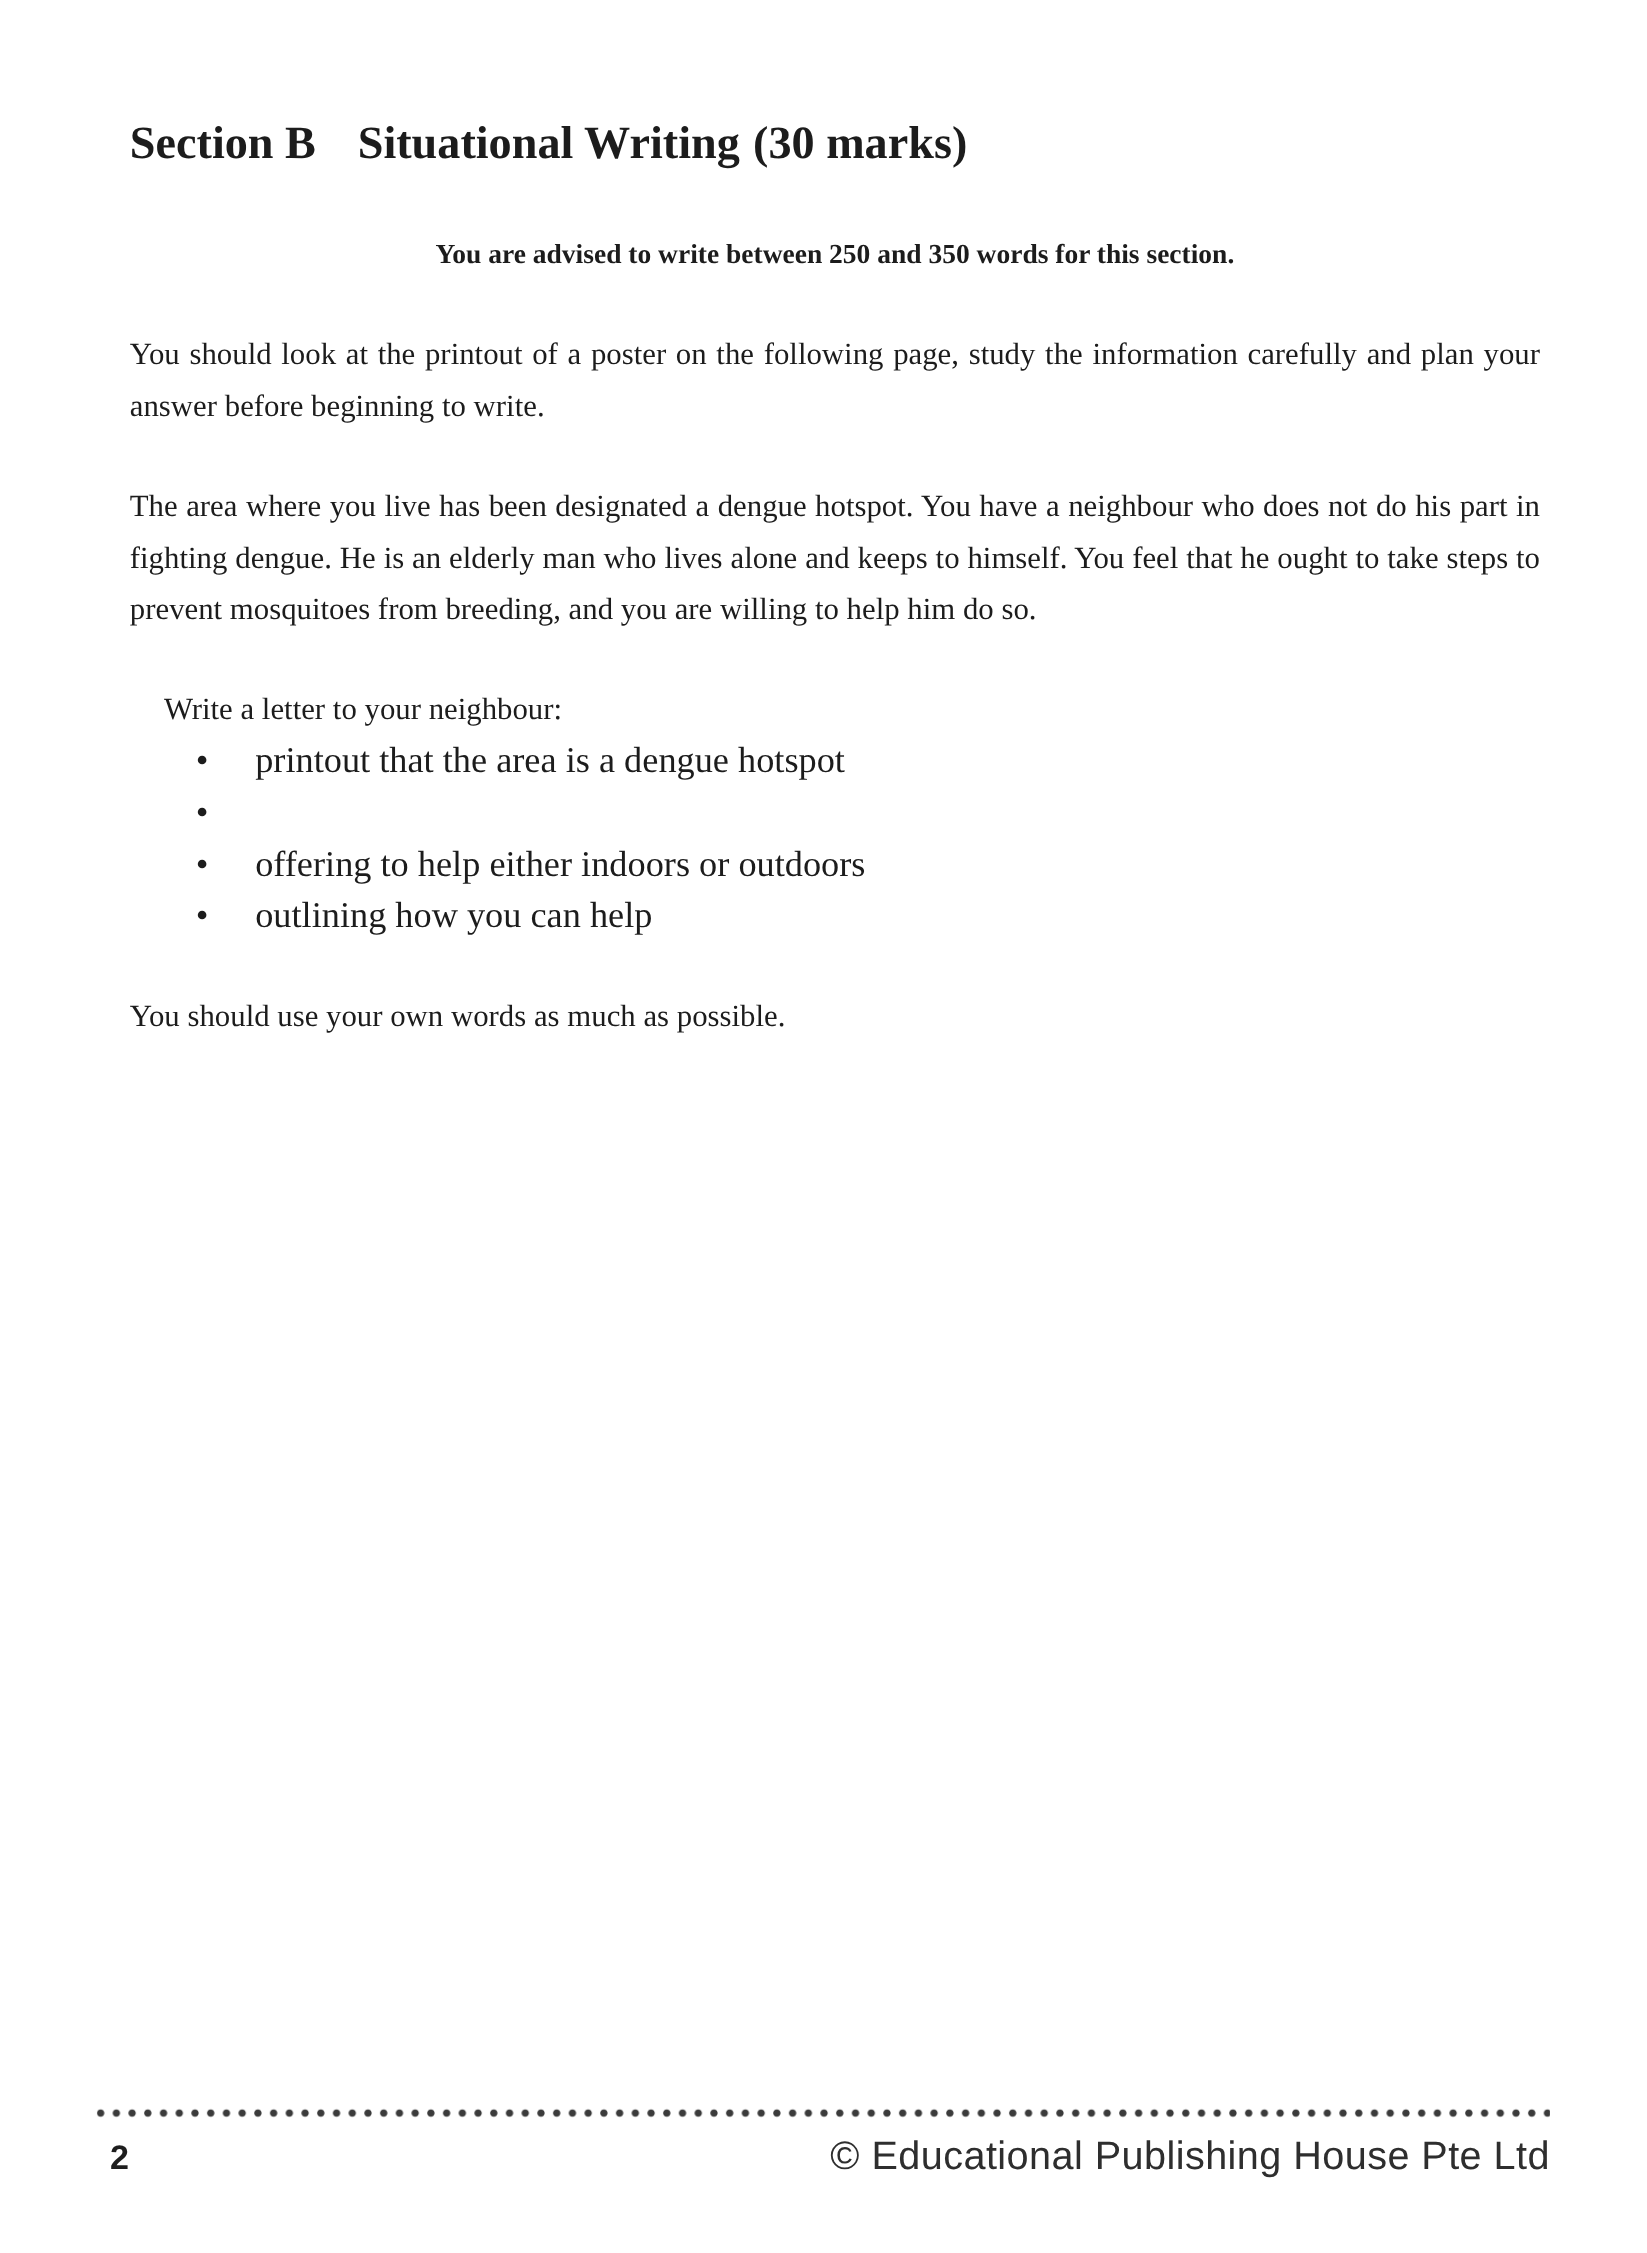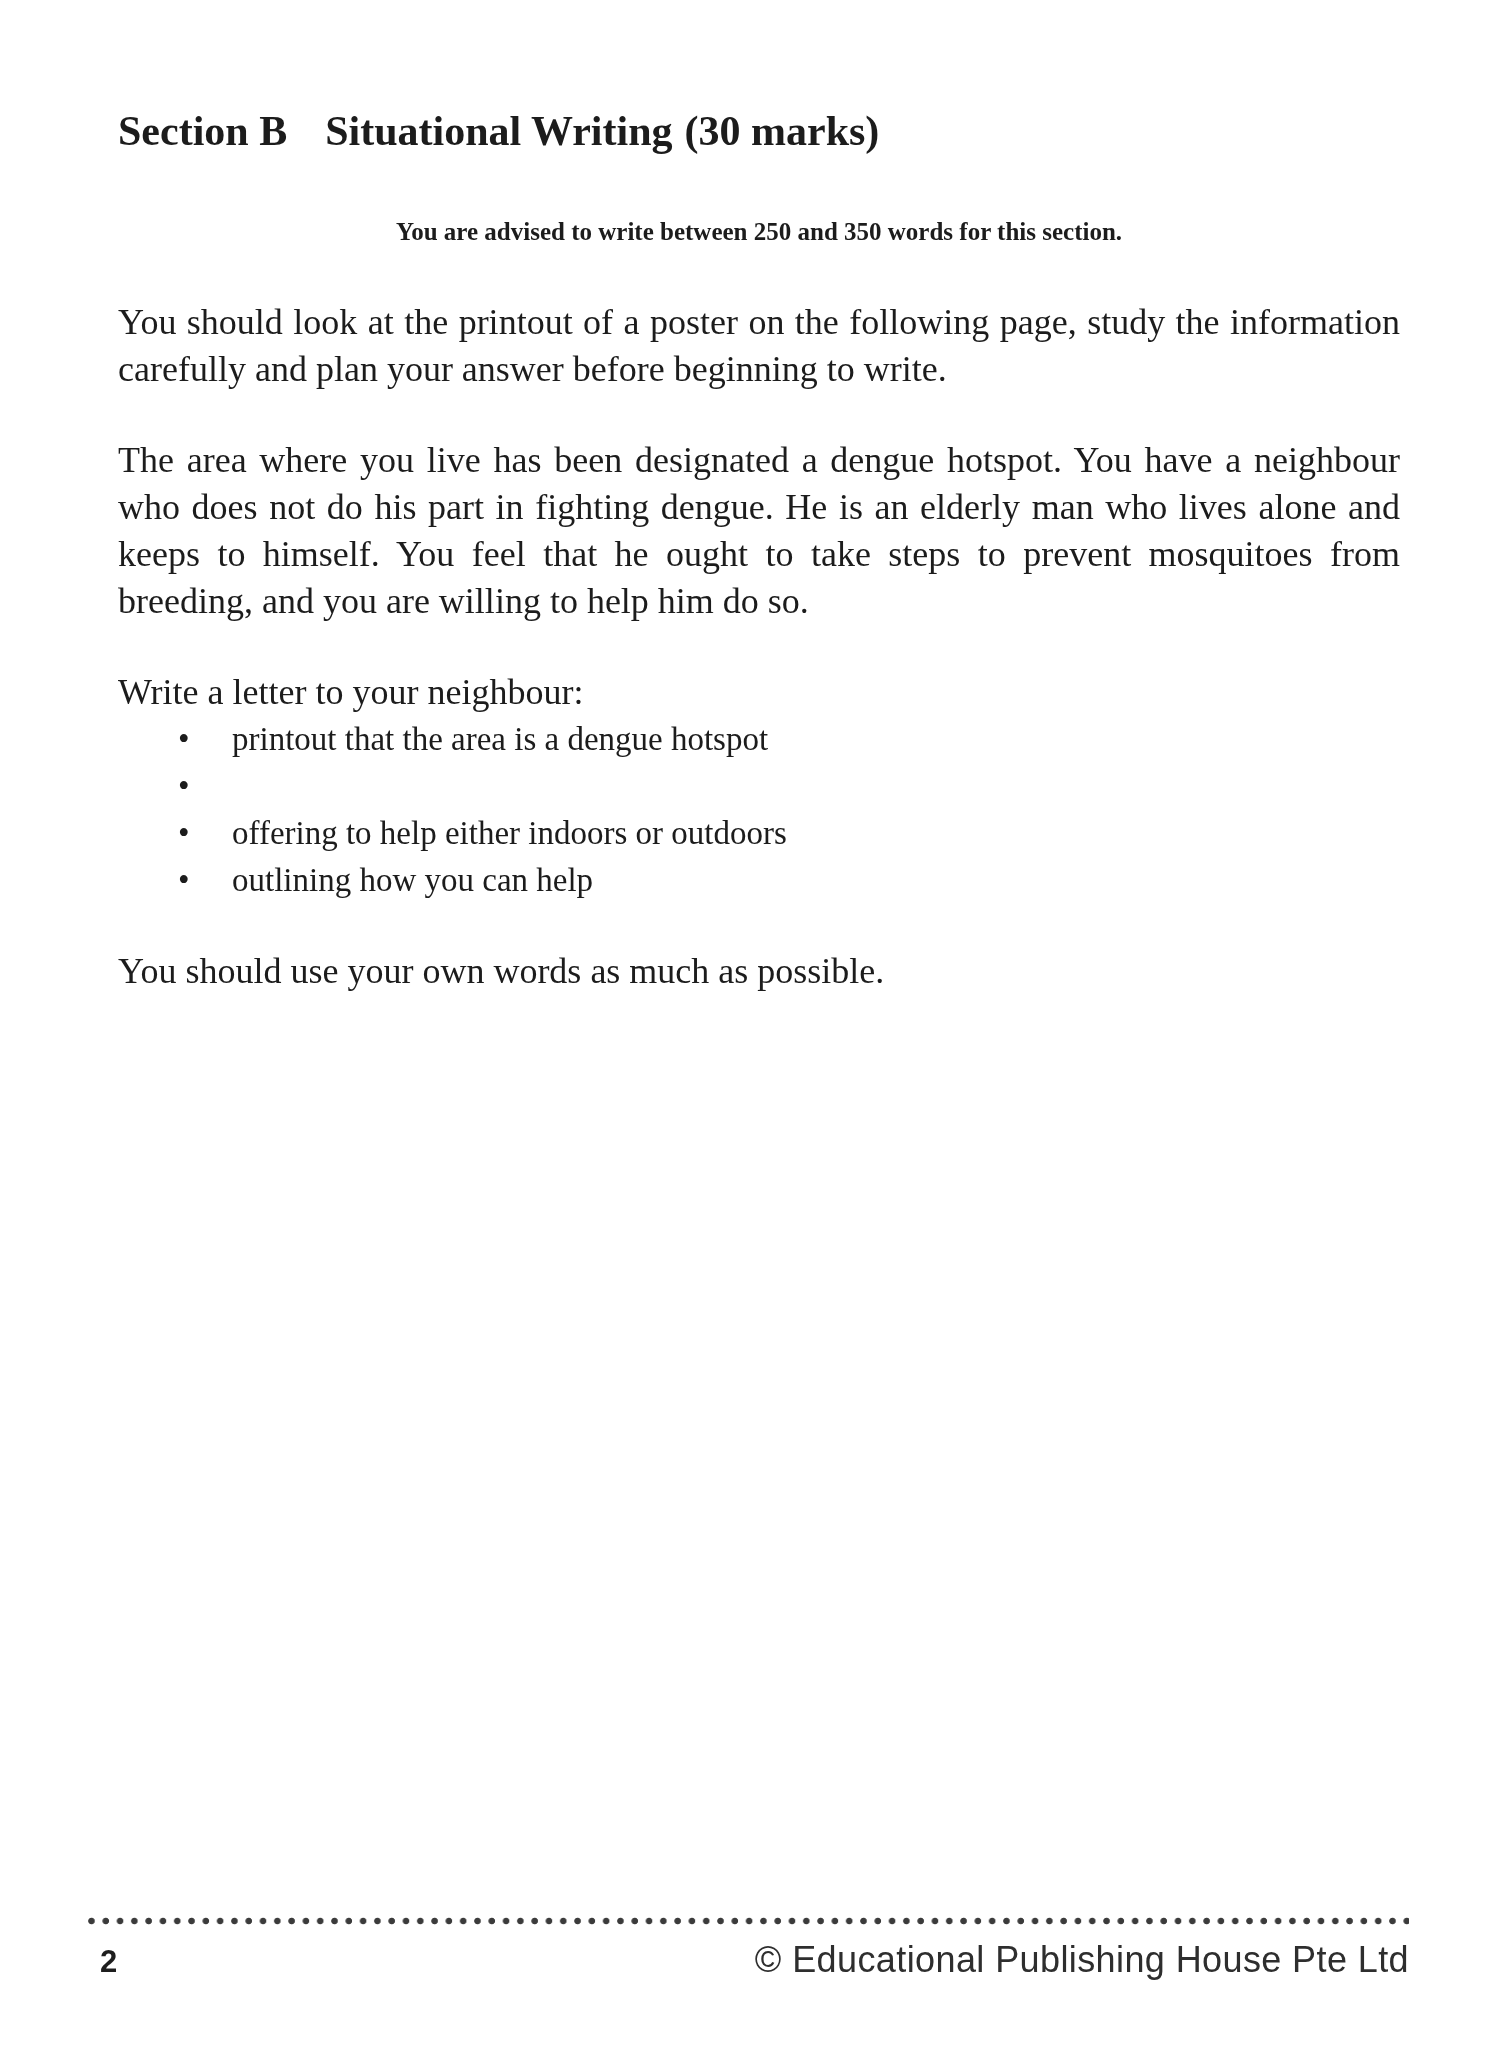--- a/index.html
+++ b/index.html
@@ -29,28 +29,29 @@
   .header-gap { display: inline-block; width: 38px; }
   .marks-gap { display: inline-block; width: 12px; }
   .advisory {
     text-align: center;
     font-weight: bold;
     font-size: 25px;
     line-height: 47px;
     margin: 0 0 44px 0;
   }
   p.body-para {
-    font-size: 36px;
+    font-size: 28px;
     line-height: 47px;
     text-align: justify;
     margin: 0 0 44px 0;
   }
   p.task-intro {
     margin-bottom: 0;
     text-align: left;
+    margin-left: 31px;
   }
   ul.bullet-list {
     list-style: none;
     margin: 0 0 44px 0;
     padding: 0;
   }
   li.bullet-row {
     display: flex;
     font-size: 33px;
     line-height: 47px;

